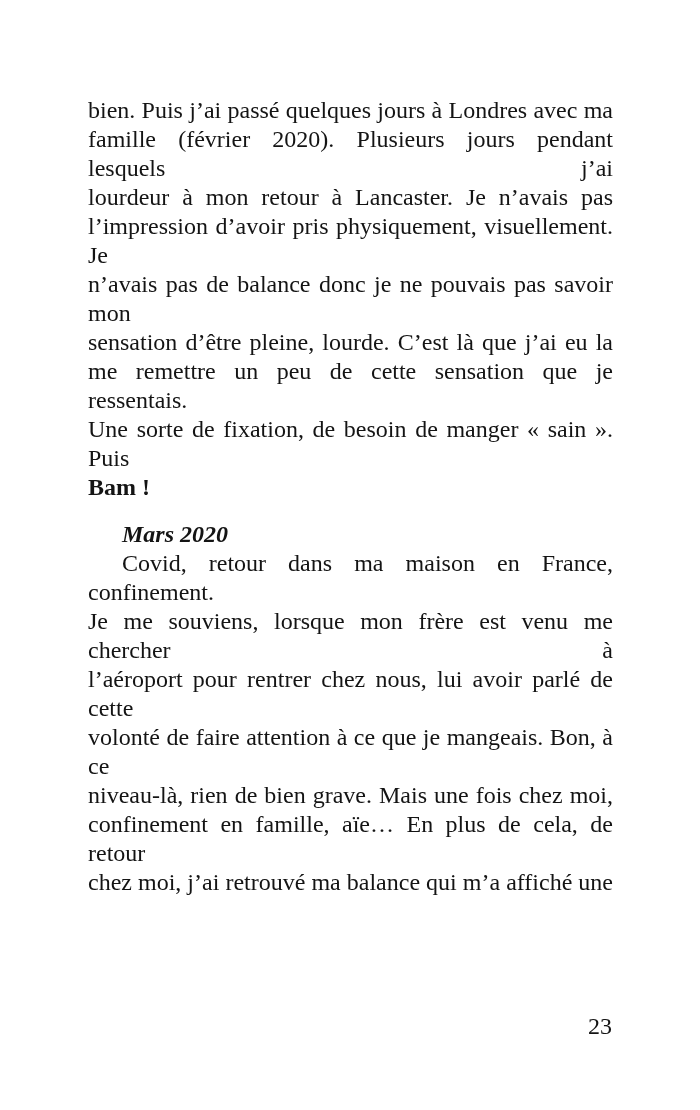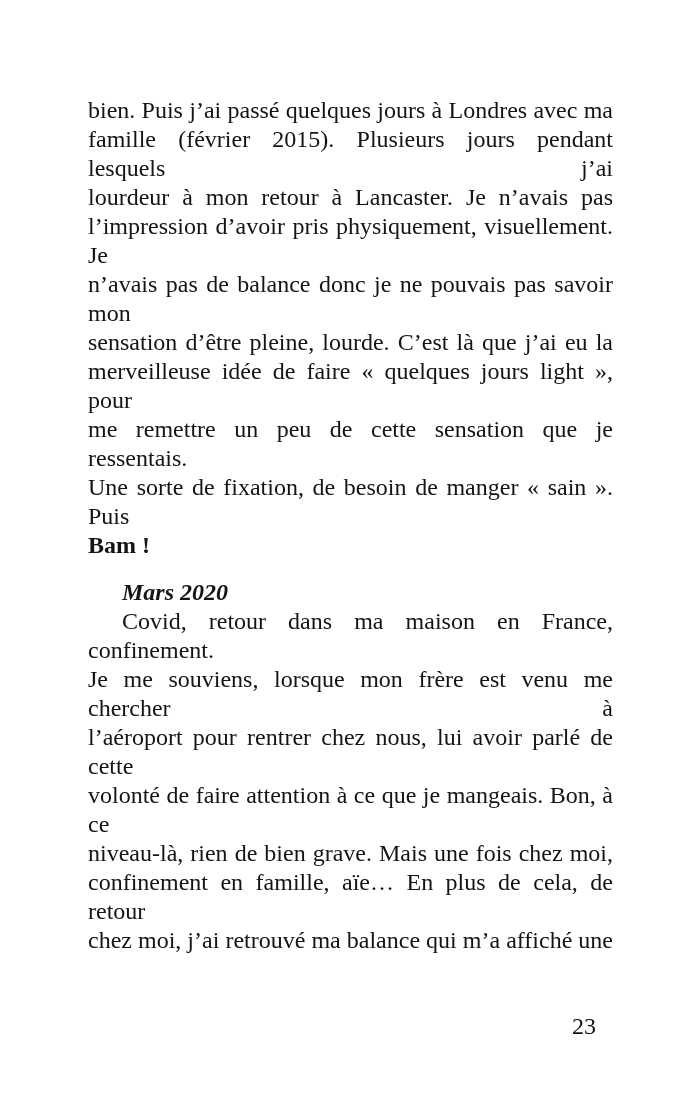--- a/index.html
+++ b/index.html
@@ -36,39 +36,38 @@
   .line.last-left {
     text-align-last: left;
     font-weight: bold;
   }
   .line.first-indent {
     text-indent: 34px;
   }
   .page-number {
     position: absolute;
     top: 1012px;
-    right: 104px;
+    right: 88px;
     font-size: 24px;
     line-height: 29px;
     text-align: right;
   }
 </style>
 </head>
 <body>
 
 <div class="screen">
   <div class="text-block">
       <div class="para body">
         <div class="line">bien. Puis j’ai passé quelques jours à Londres avec ma</div>
-        <div class="line">famille (février 2015). Plusieurs jours pendant lesquels j’ai</div>
+        <div class="line">famille (février 2020). Plusieurs jours pendant lesquels j’ai</div>
         <div class="line">lourdeur à mon retour à Lancaster. Je n’avais pas</div>
         <div class="line">l’impression d’avoir pris physiquement, visuellement. Je</div>
         <div class="line">n’avais pas de balance donc je ne pouvais pas savoir mon</div>
         <div class="line">sensation d’être pleine, lourde. C’est là que j’ai eu la</div>
-        <div class="line">merveilleuse idée de faire « quelques jours light », pour</div>
         <div class="line">me remettre un peu de cette sensation que je ressentais.</div>
         <div class="line">Une sorte de fixation, de besoin de manger « sain ». Puis</div>
         <div class="line last-left">Bam !</div>
       </div>
       <div class="para heading">
         <div class="line first-indent last-left">Mars 2020</div>
       </div>
       <div class="para body">
         <div class="line first-indent">Covid, retour dans ma maison en France, confinement.</div>
         <div class="line">Je me souviens, lorsque mon frère est venu me chercher à</div>

